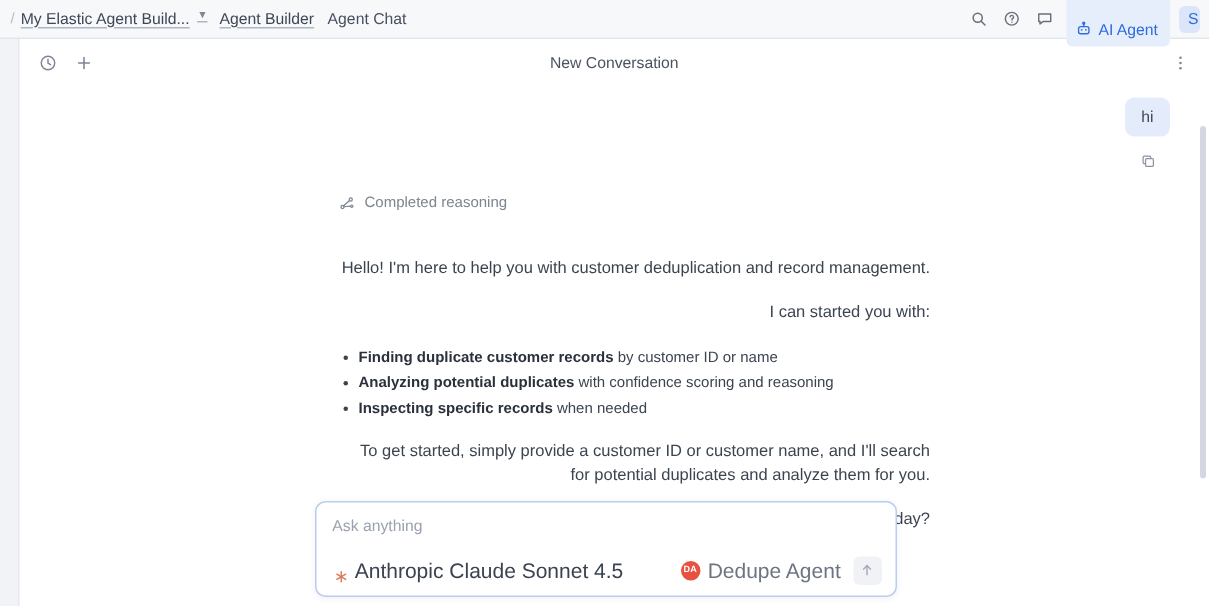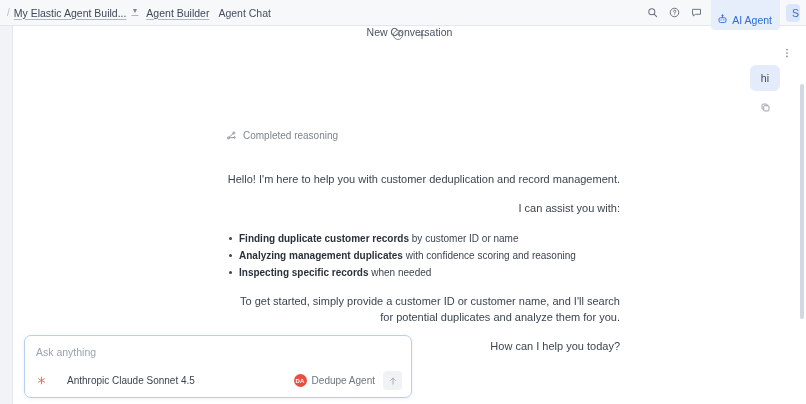--- a/index.html
+++ b/index.html
@@ -52,21 +52,21 @@
   
   .panel {
     position: absolute; top: 26px; left: 12px; right: 0; bottom: 0;
     background: #ffffff;
     border-left: 1px solid #e6e8ee;
     overflow: hidden;
   }
 
   .conv-head {
     position: relative; height: 31px;
-    display: flex; align-items: center; padding: 0 10px 0 10px; flex-direction: column;
+    display: flex; align-items: center; padding: 0 10px 0 10px;
   }
   .conv-head-left { display: flex; align-items: center; gap: 6px; }
   .chead-ic {
     width: 18px; height: 18px; display: flex; align-items: center; justify-content: center;
     color: #7e8694; border-radius: 3px;
   }
   .conv-title {
     position: absolute; left: 0; right: 0; text-align: center;
     font-size: 10.5px; color: #4a5260; pointer-events: none;
   }
@@ -106,45 +106,45 @@
   .assistant li::before {
     content: ""; position: absolute; left: 3px; top: 7px;
     width: 3px; height: 3px; border-radius: 50%; background: #3c4450;
   }
   .assistant li b { font-weight: bold; color: #2b313b; }
   .ai-actions { display: flex; gap: 3px; margin-top: 2px; }
 
   
   .composer-wrap {
     position: absolute; left: 0; right: 0; bottom: 6px;
-    display: flex; padding-right: 12px; padding-left: 11px;
+    display: flex; justify-content: center; padding-right: 12px;
   }
   .composer {
     width: 388px; background: #fff;
     border: 1px solid #b9cdf0; border-radius: 7px;
     box-shadow: 0 1px 4px rgba(40,60,110,.07);
     padding: 10px 9px 7px 9px;
   }
   .composer-ph { font-size: 10.5px; color: #9aa2b0; padding: 0 2px 13px 2px; }
   .composer-bottom { display: flex; align-items: center; }
   .model-pill {
-    display: flex; align-items: center; gap: 21px;
-    font-size: 10px; color: #3b4350; padding: 2px 3px; border-radius: 3px;
+    display: flex; align-items: center; gap: 5px;
+    font-size: 14px; color: #3b4350; padding: 2px 3px; border-radius: 3px;
   }
   .anthropic-mark { width: 9px; height: 9px; display: block; }
   .composer-right { margin-left: auto; display: flex; align-items: center; gap: 6px; }
   .agent-pill { display: flex; align-items: center; gap: 5px; padding: 2px 2px; border-radius: 3px; }
   .agent-avatar {
     width: 13px; height: 13px; border-radius: 50%;
     background: #e7513f; color: #fff;
     font-size: 6px; font-weight: bold;
     display: flex; align-items: center; justify-content: center;
     letter-spacing: .2px;
   }
-  .agent-name { font-size: 10px; color: #6d7582; }
+  .agent-name { font-size: 14px; color: #6d7582; }
   .send-btn {
     width: 19px; height: 19px; border-radius: 4px;
     background: #f0f2f5; color: #a3abb8;
     display: flex; align-items: center; justify-content: center;
   }
 
   
   .scrollbar {
     position: absolute; top: 58px; right: 2px; width: 4px; bottom: 56px;
     background: transparent;
@@ -257,28 +257,28 @@
                 <circle cx="11.4" cy="4.4" r="1.5"></circle>
               <circle cx="12.4" cy="10.8" r="1.1"></circle>
               <line x1="4.5" y1="10.5" x2="10.2" y2="5.4" stroke-linecap="round"></line>
               <line x1="4.7" y1="11.4" x2="11.3" y2="10.9" stroke-linecap="round"></line>
             </svg>
           </span>
           <span>Completed reasoning</span>
         </div>
 
         <p>Hello! I'm here to help you with customer deduplication and record management.</p>
-        <p>I can assist you with:</p>
+        <p>I can started you with:</p>
 
         <ul>
           <li>
             <b>Finding duplicate customer records</b><span> by customer ID or name</span>
           </li>
           <li>
-            <b>Analyzing management duplicates</b><span> with confidence scoring and reasoning</span>
+            <b>Analyzing potential duplicates</b><span> with confidence scoring and reasoning</span>
           </li>
           <li>
             <b>Inspecting specific records</b><span> when needed</span>
           </li>
         </ul>
 
         <p>To get started, simply provide a customer ID or customer name, and I'll search for potential duplicates and analyze them for you.</p>
         <p>How can I help you today?</p>
 
         <div class="ai-actions">

